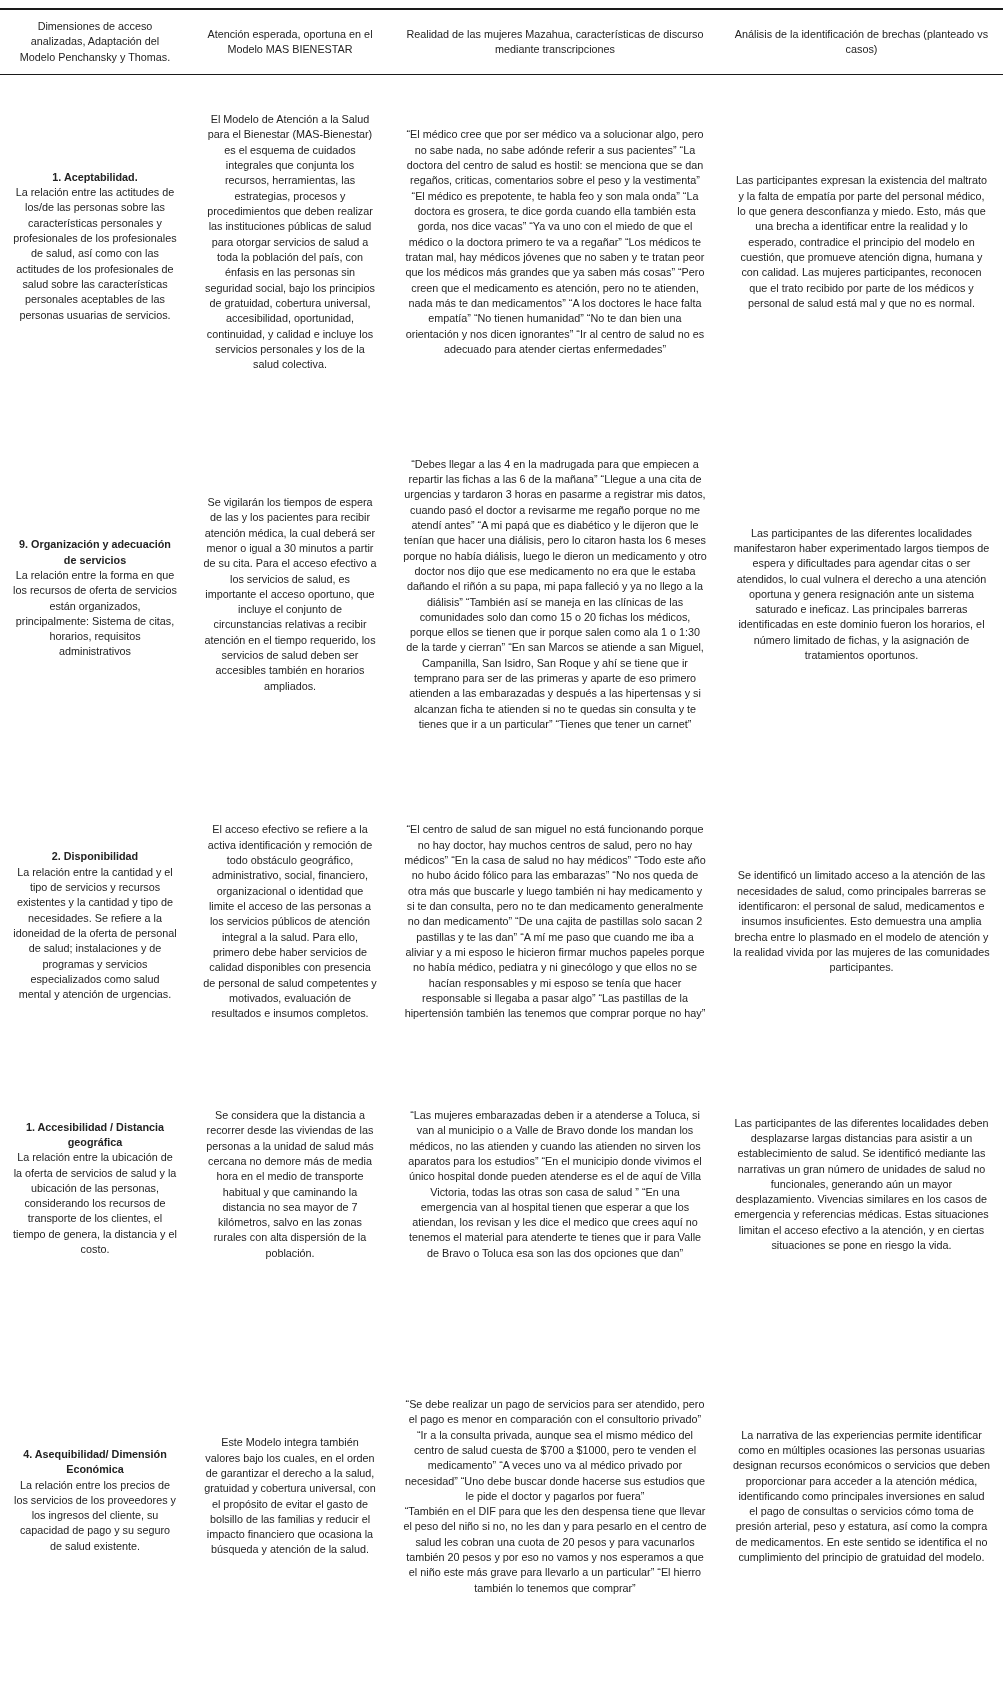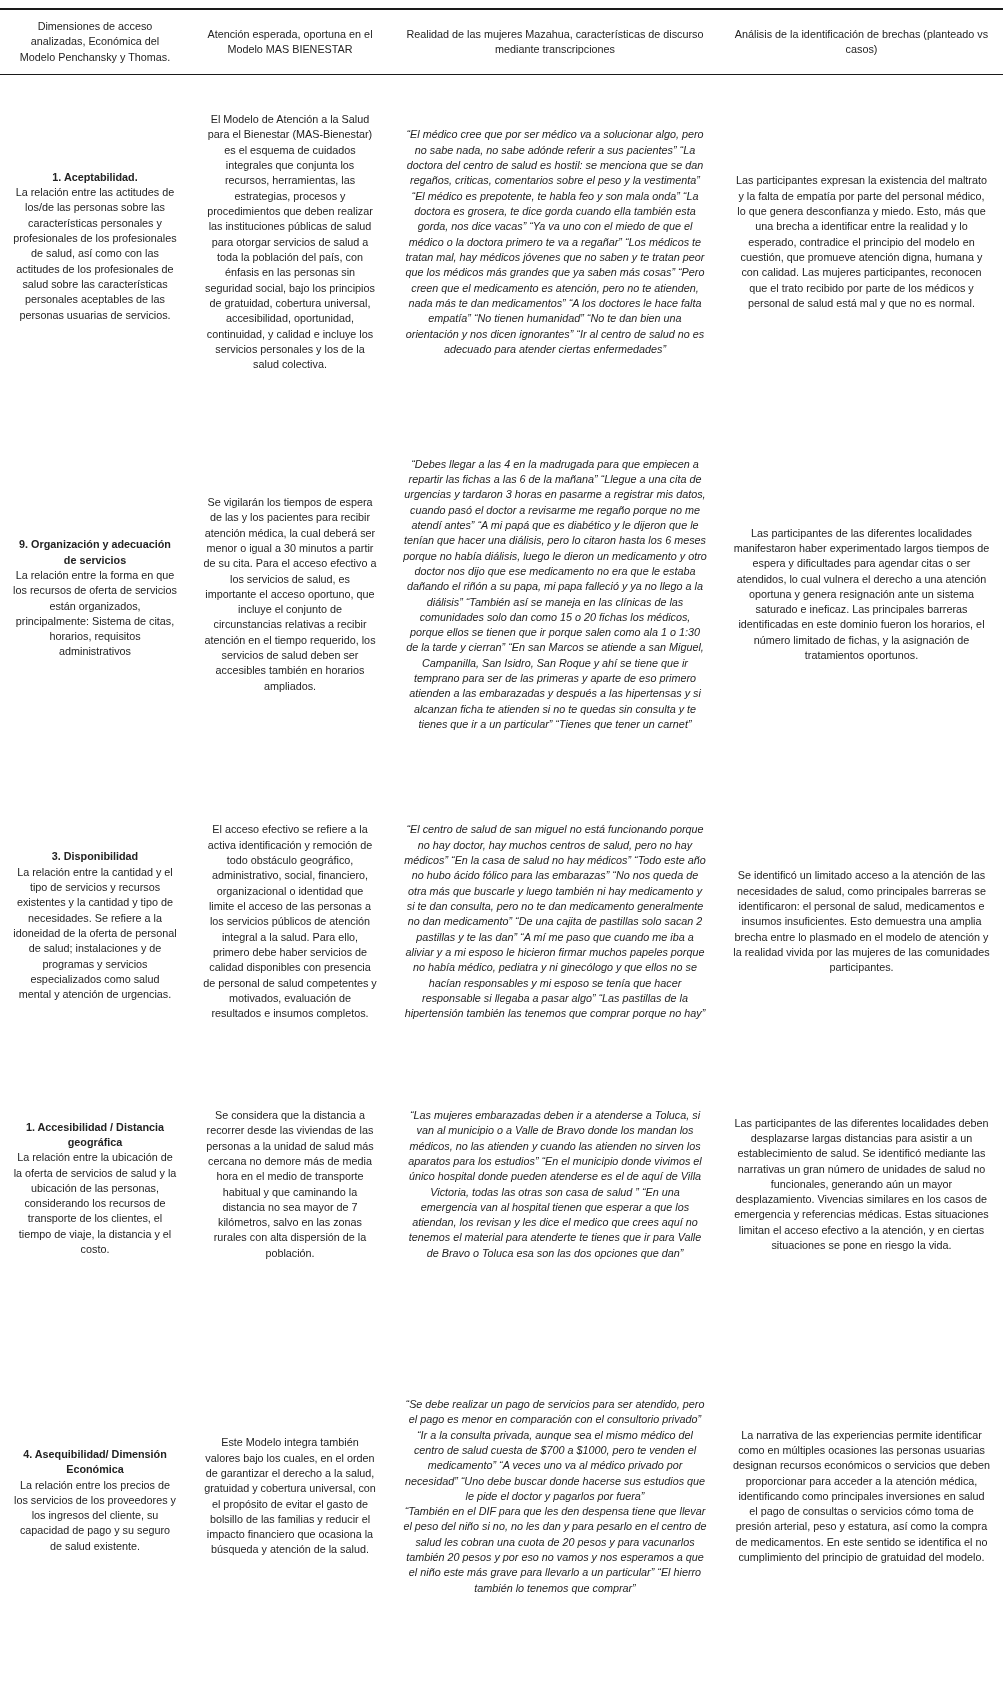--- a/index.html
+++ b/index.html
@@ -39,40 +39,39 @@
     padding-top: 8px;
     padding-bottom: 8px;
   }
   .dim-title {
     font-weight: 700;
     margin-top: 8px;
   }
   td.quotes-cell {
     white-space: pre-line;
     padding: 6px 10px;
-    font-style: italic;
   }
   td.analysis-cell {
     padding: 6px 16px;
   }
 </style>
 </head>
 <body>
 
 <div class="paper-table-wrap">
   <table class="paper-table">
     <colgroup>
       <col style="width:190px">
       <col style="width:200px">
       <col style="width:330px">
       <col style="width:283px">
     </colgroup>
     <thead>
       <tr>
-        <th>Dimensiones de acceso analizadas, Económica del Modelo Penchansky y Thomas.</th>
+        <th>Dimensiones de acceso analizadas, Adaptación del Modelo Penchansky y Thomas.</th>
         <th>Atención esperada, oportuna en el Modelo MAS BIENESTAR</th>
         <th>Realidad de las mujeres Mazahua, características de discurso mediante transcripciones</th>
         <th>Análisis de la identificación de brechas (planteado vs casos)</th>
       </tr>
     </thead>
     <tbody>
       <tr style="height:335px">
         <td>
           <div class="dim-title">1. Aceptabilidad.</div>
           <div class="dim-desc">La relación entre las actitudes de los/de las personas sobre las características personales y profesionales de los profesionales de salud, así como con las actitudes de los profesionales de salud sobre las características personales aceptables de las personas usuarias de servicios.</div>
@@ -85,31 +84,31 @@
         <td>
           <div class="dim-title">9. Organización y adecuación de servicios</div>
           <div class="dim-desc">La relación entre la forma en que los recursos de oferta de servicios están organizados, principalmente: Sistema de citas, horarios, requisitos administrativos</div>
         </td>
         <td>Se vigilarán los tiempos de espera de las y los pacientes para recibir atención médica, la cual deberá ser menor o igual a 30 minutos a partir de su cita. Para el acceso efectivo a los servicios de salud, es importante el acceso oportuno, que incluye el conjunto de circunstancias relativas a recibir atención en el tiempo requerido, los servicios de salud deben ser accesibles también en horarios ampliados.</td>
         <td class="quotes-cell">“Debes llegar a las 4 en la madrugada para que empiecen a repartir las fichas a las 6 de la mañana” “Llegue a una cita de urgencias y tardaron 3 horas en pasarme a registrar mis datos, cuando pasó el doctor a revisarme me regaño porque no me atendí antes” “A mi papá que es diabético y le dijeron que le tenían que hacer una diálisis, pero lo citaron hasta los 6 meses porque no había diálisis, luego le dieron un medicamento y otro doctor nos dijo que ese medicamento no era que le estaba dañando el riñón a su papa, mi papa falleció y ya no llego a la diálisis” “También así se maneja en las clínicas de las comunidades solo dan como 15 o 20 fichas los médicos, porque ellos se tienen que ir porque salen como ala 1 o 1:30 de la tarde y cierran” “En san Marcos se atiende a san Miguel, Campanilla, San Isidro, San Roque y ahí se tiene que ir temprano para ser de las primeras y aparte de eso primero atienden a las embarazadas y después a las hipertensas y si alcanzan ficha te atienden si no te quedas sin consulta y te tienes que ir a un particular”  “Tienes que tener un carnet”</td>
         <td class="analysis-cell">Las participantes de las diferentes localidades manifestaron haber experimentado largos tiempos de espera y dificultades para agendar citas o ser atendidos, lo cual vulnera el derecho a una atención oportuna y genera resignación ante un sistema saturado e ineficaz. Las principales barreras identificadas en este dominio fueron los horarios, el número limitado de fichas, y la asignación de tratamientos oportunos.</td>
       </tr>
       <tr style="height:285px">
         <td>
-          <div class="dim-title">3. Disponibilidad</div>
+          <div class="dim-title">2. Disponibilidad</div>
           <div class="dim-desc">La relación entre la cantidad y el tipo de servicios y recursos existentes y la cantidad y tipo de necesidades. Se refiere a la idoneidad de la oferta de personal de salud; instalaciones y de programas y servicios especializados como salud mental y atención de urgencias.</div>
         </td>
         <td>El acceso efectivo se refiere a la activa identificación y remoción de todo obstáculo geográfico, administrativo, social, financiero, organizacional o identidad que limite el acceso de las personas a los servicios públicos de atención integral a la salud. Para ello, primero debe haber servicios de calidad disponibles con presencia de personal de salud competentes y motivados, evaluación de resultados e insumos completos.</td>
         <td class="quotes-cell">“El centro de salud de san miguel no está funcionando porque no hay doctor, hay muchos centros de salud, pero no hay médicos”  “En la casa de salud no hay médicos” “Todo este año no hubo ácido fólico para las embarazas”  “No nos queda de otra más que buscarle y luego también ni hay medicamento y si te dan consulta, pero no te dan medicamento generalmente no dan medicamento”  “De una cajita de pastillas solo sacan 2 pastillas y te las dan”  “A mí me paso que cuando me iba a aliviar y a mi esposo le hicieron firmar muchos papeles porque no había médico, pediatra y ni ginecólogo y que ellos no se hacían responsables y mi esposo se tenía que hacer responsable si llegaba a pasar algo” “Las pastillas de la hipertensión también las tenemos que comprar porque no hay”</td>
         <td class="analysis-cell">Se identificó un limitado acceso a la atención de las necesidades de salud, como principales barreras se identificaron: el personal de salud, medicamentos e insumos insuficientes. Esto demuestra una amplia brecha entre lo plasmado en el modelo de atención y la realidad vivida por las mujeres de las comunidades participantes.</td>
       </tr>
       <tr style="height:240px">
         <td>
           <div class="dim-title">1. Accesibilidad / Distancia geográfica</div>
-          <div class="dim-desc">La relación entre la ubicación de la oferta de servicios de salud y la ubicación de las personas, considerando los recursos de transporte de los clientes, el tiempo de viaje, la distancia y el costo.</div>
+          <div class="dim-desc">La relación entre la ubicación de la oferta de servicios de salud y la ubicación de las personas, considerando los recursos de transporte de los clientes, el tiempo de genera, la distancia y el costo.</div>
         </td>
         <td>Se considera que la distancia a recorrer desde las viviendas de las personas a la unidad de salud más cercana no demore más de media hora en el medio de transporte habitual y que caminando la distancia no sea mayor de 7 kilómetros, salvo en las zonas rurales con alta dispersión de la población.</td>
         <td class="quotes-cell">“Las mujeres embarazadas deben ir a atenderse a Toluca, si van al municipio o a Valle de Bravo donde los mandan los médicos, no las atienden y cuando las atienden no sirven los aparatos para los estudios” “En el municipio donde vivimos el único hospital donde pueden atenderse es el de aquí de Villa Victoria, todas las otras son casa de salud ” “En una emergencia van al hospital tienen que esperar a que los atiendan, los revisan y les dice el medico que crees aquí no tenemos el material para atenderte te tienes que ir para Valle de Bravo o Toluca esa son las dos opciones que dan”</td>
         <td class="analysis-cell">Las participantes de las diferentes localidades deben desplazarse largas distancias para asistir a un establecimiento de salud. Se identificó mediante las narrativas un gran número de unidades de salud no funcionales, generando aún un mayor desplazamiento. Vivencias similares en los casos de emergencia y referencias médicas. Estas situaciones limitan el acceso efectivo a la atención, y en ciertas situaciones se pone en riesgo la vida.</td>
       </tr>
       <tr style="height:385px">
         <td>
           <div class="dim-title">4. Asequibilidad/ Dimensión Económica</div>
           <div class="dim-desc">La relación entre los precios de los servicios de los proveedores y los ingresos del cliente, su capacidad de pago y su seguro de salud existente.</div>
         </td>

